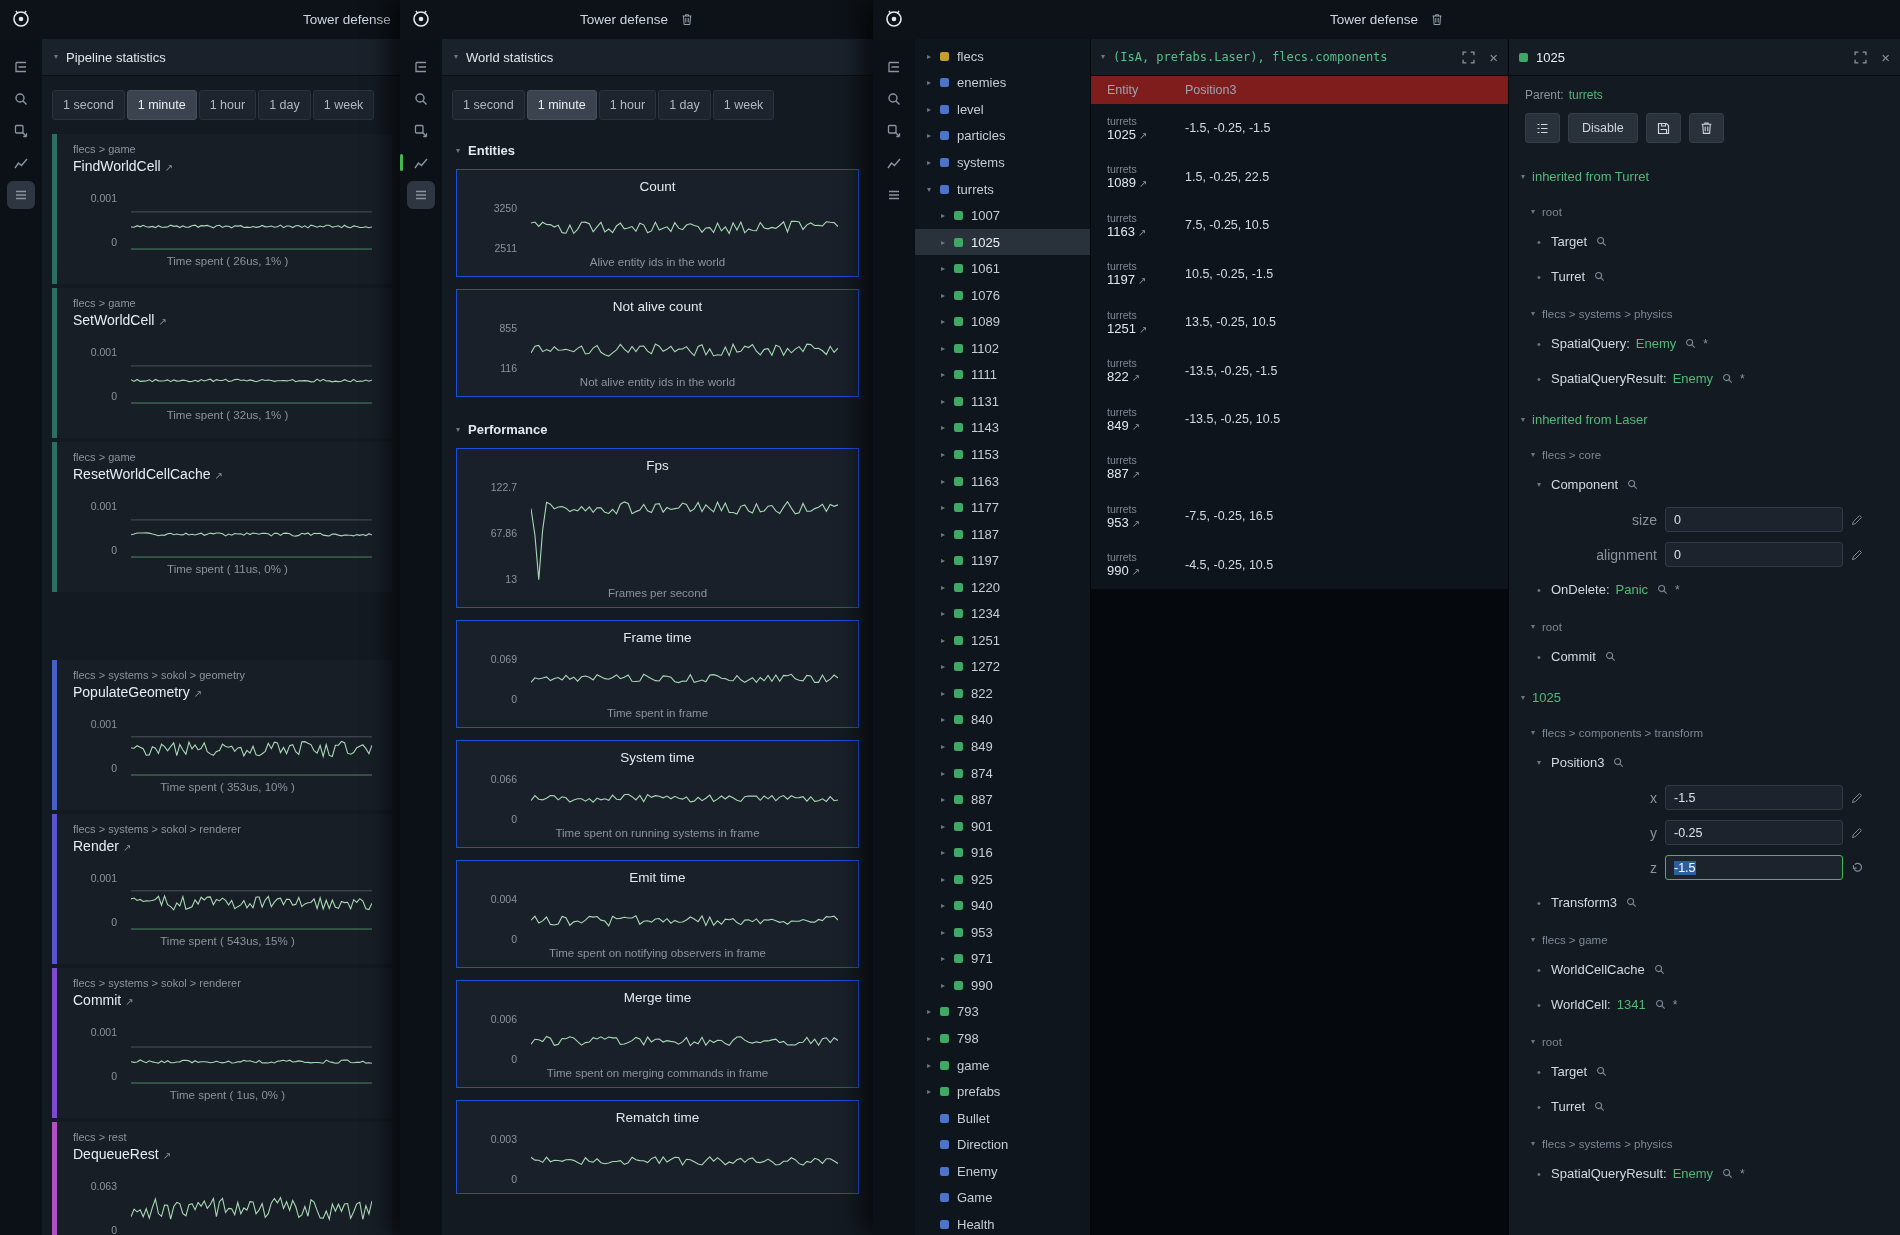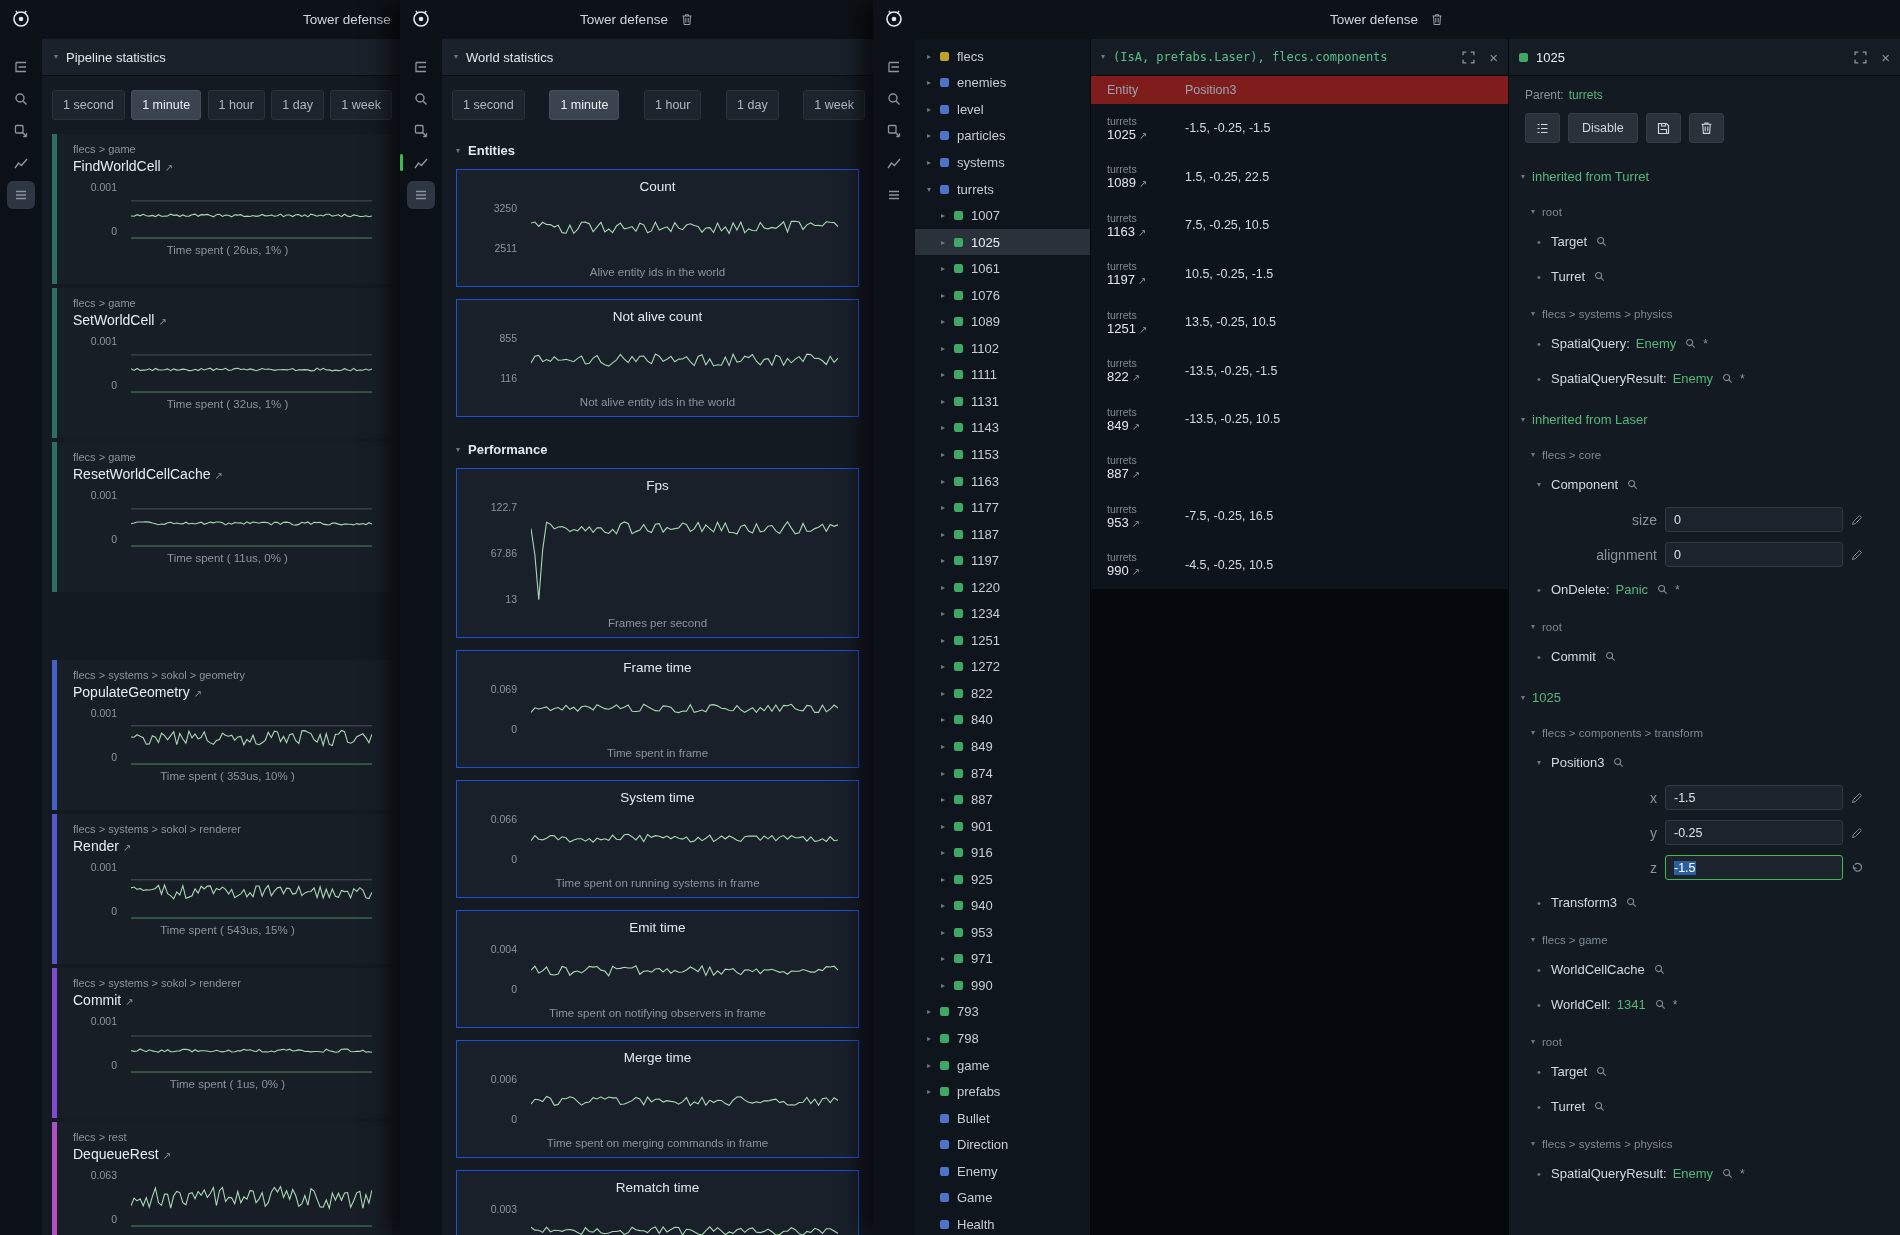--- a/index.html
+++ b/index.html
@@ -17,48 +17,48 @@
   #w1 .title{position:absolute;left:303px;justify-content:flex-start;}
   .rail{position:absolute;left:0;top:39px;width:42px;bottom:0;background:#0c1117;padding-top:10px;}
   .ricon{width:28px;height:28px;margin:4px auto;display:flex;align-items:center;justify-content:center;
          border-radius:6px;position:relative;cursor:pointer;}
   .ricon.active{background:#2e3741;}
   .gmark{position:absolute;left:-7px;top:5px;width:3px;height:17px;background:#3fb950;border-radius:2px;}
   .content{position:absolute;left:42px;top:39px;right:0;bottom:0;background:#141a22;overflow:hidden;}
   .panel-head{height:36px;background:#1a212a;border-bottom:1px solid #0b0f13;display:flex;
               align-items:center;gap:8px;padding-left:12px;font-size:13px;color:#dfe5ea;}
   .chev{color:#6e7681;font-size:8px;line-height:1;}
-  .timerow{display:flex;gap:2px;padding:14px 8px 10px 10px;justify-content:space-between;}
+  .timerow{display:flex;gap:2px;padding:14px 8px 10px 10px;}
   .tbtn{background:#1d242d;border:1px solid #2a323c;color:#aeb8c2;font-size:12.5px;height:30px;
         padding:0 10px;border-radius:3px;font-family:inherit;cursor:pointer;}
   .tbtn.active{background:#3a434e;color:#e9eef3;border-color:#46505c;}
   
   .pcards{padding:4px 8px 0 10px;}
   .pcard{position:relative;height:150px;margin-bottom:4px;background:#171e26;border-left:5px solid #2d6e62;
          padding:9px 10px 6px 16px;box-sizing:border-box;}
   .pspacer{height:64px;}
   .pbc{font-size:11px;color:#8b949e;}
   .ptitle{font-size:14px;color:#e6edf3;margin-top:3px;cursor:pointer;}
   .ptitle .ext{color:#8b949e;font-size:10px;margin-left:4px;}
-  .pchart{display:flex;margin-top:7px;height:56px;}
+  .pchart{display:flex;margin-top:18px;height:56px;}
   .pylab{width:44px;display:flex;flex-direction:column;justify-content:space-between;
          text-align:right;font-size:10.5px;color:#8b949e;}
   .pspark,.wspark{flex:1;margin:2px 10px 0 14px;height:100%;}
   .pcap{text-align:center;font-size:11.5px;color:#8b949e;margin-top:7px;}
   
   .wsec{display:flex;align-items:center;gap:8px;padding:13px 0 11px 14px;font-size:13px;
         font-weight:bold;color:#e2e8ee;}
   .wcard{margin:0 14px 12px 14px;background:#19202a;border:1px solid #1d4ed8;padding:9px 10px 8px;
          box-sizing:border-box;}
   .wtitle{text-align:center;font-size:13.5px;color:#e2e8ee;}
   .wchart{display:flex;height:52px;margin-top:8px;}
   .wchart.tall{height:104px;}
   .wylab{width:50px;display:flex;flex-direction:column;justify-content:space-between;
          text-align:right;font-size:10.5px;color:#8b949e;}
-  .wcap{text-align:center;font-size:11.5px;color:#8b949e;margin-top:12px;}
+  .wcap{text-align:center;font-size:11.5px;color:#8b949e;margin-top:2px;}
   
   .tree{position:absolute;left:42px;top:39px;width:176px;bottom:0;background:#0f151c;
         border-right:1px solid #05080b;overflow:hidden;padding-top:4px;box-sizing:border-box;}
   .titem{height:26.55px;display:flex;align-items:center;font-size:13px;color:#c6cdd5;
          padding-left:12px;cursor:pointer;box-sizing:border-box;}
   .titem.d1{padding-left:26px;}
   .titem.selected{background:#29313b;color:#e9eef3;}
   .tarrow{width:13px;font-size:8px;color:#6e7681;flex:none;}
   .tsq{width:9px;height:9px;border-radius:2px;margin-right:8px;flex:none;}
   

